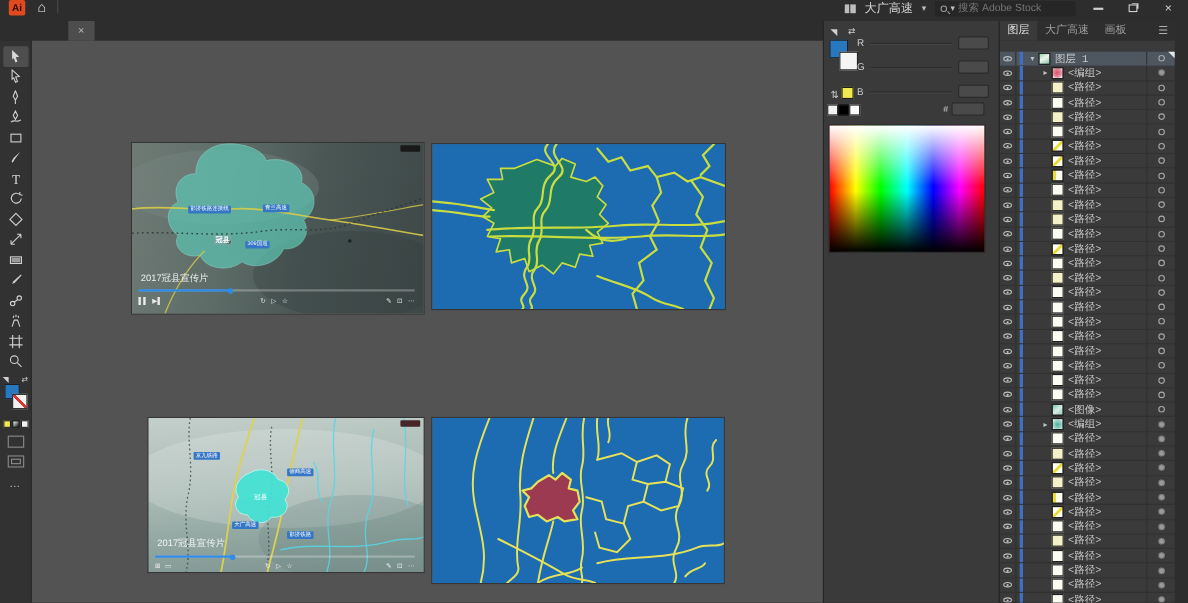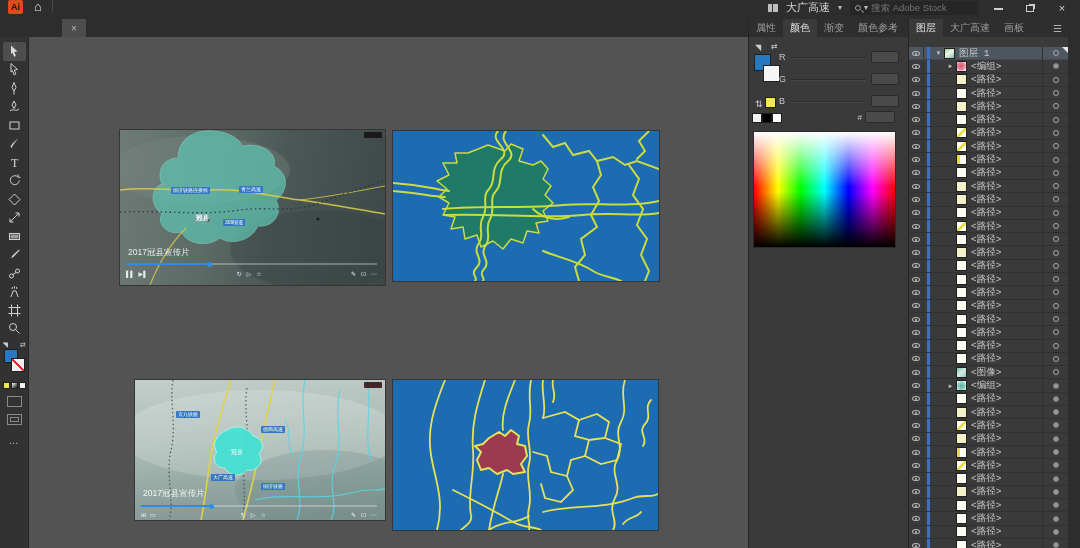--- a/index.html
+++ b/index.html
@@ -412,27 +412,20 @@
               <path d="M160,0 C158,8 164,14 160,22"></path>
             </g>
             <path d="M96,58 L106,52 L112,56 L118,50 L126,56 L124,64 L132,66 L134,76 L128,84 L132,92 L120,94 L114,90 L104,94 L96,88 L88,90 L84,80 L88,72 L82,66 L90,64 Z" fill="var(--region_red)" stroke="var(--map_line_2)" stroke-width="2" stroke-linejoin="round"></path>
           </svg>
         </div>
       </div>
     </div>
   </div>
 
   <div class="dock colors">
-    <div class="dock-tabs">
-        <span class="dock-tab">属性</span>
-        <span class="dock-tab active">颜色</span>
-        <span class="dock-tab">渐变</span>
-        <span class="dock-tab">颜色参考</span>
-        <span class="panel-menu">☰</span>
-      </div>
     <div class="dock-body">
       <span class="cp-def">◥</span>
       <span class="cp-swap">⇄</span>
       <span class="cp-fill" style="background:var(--fill_swatch);"></span>
       <span class="cp-stroke none-slash"></span>
       <div class="cp-row" style="top:14px;">
         <span class="lab">R</span>
         <span class="track"></span>
         <span class="val"></span>
       </div>

